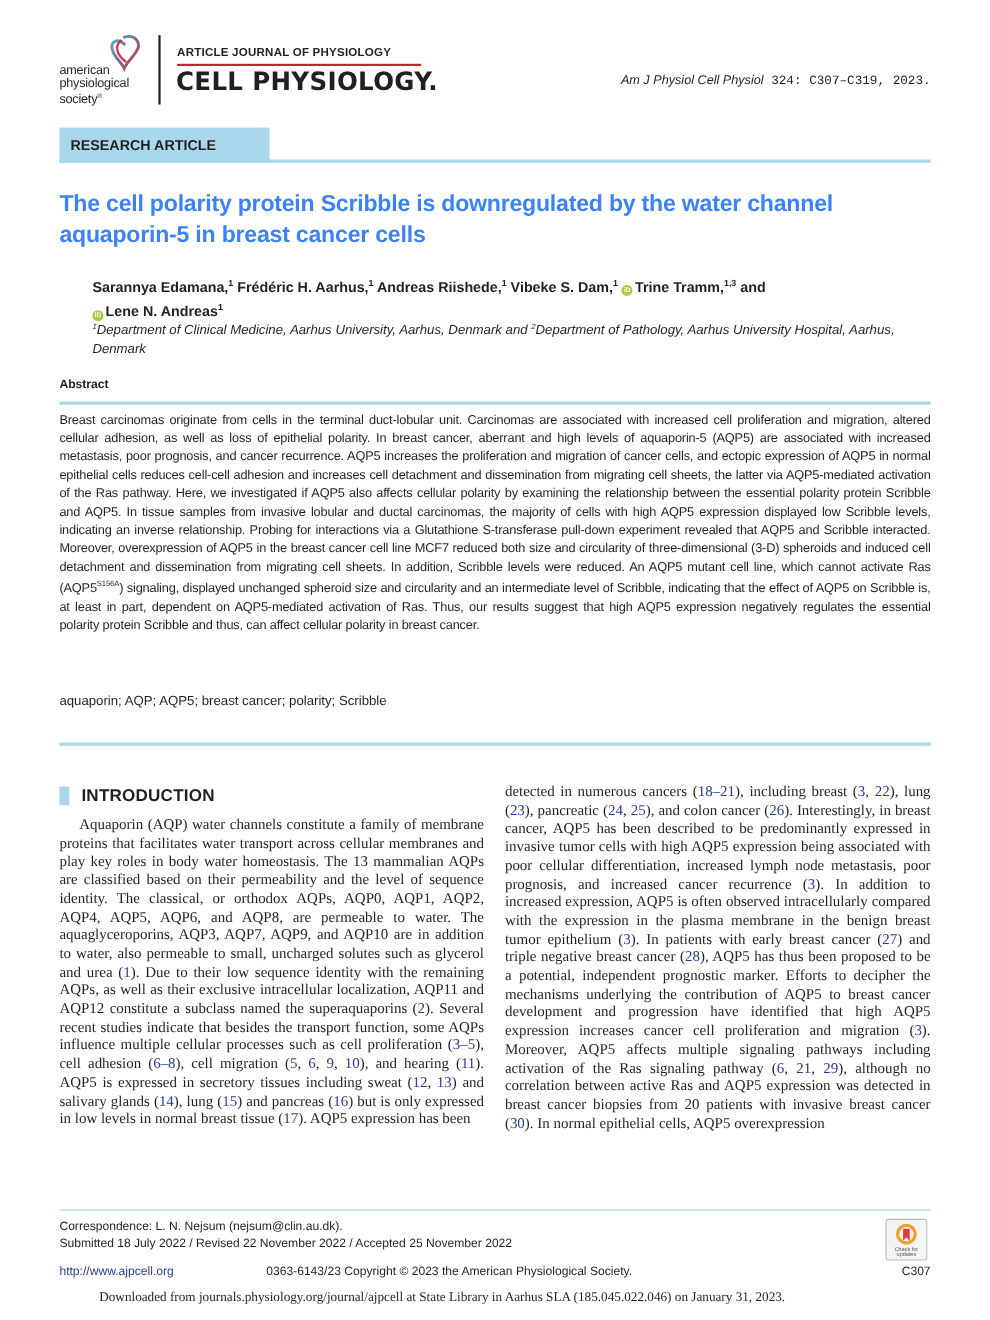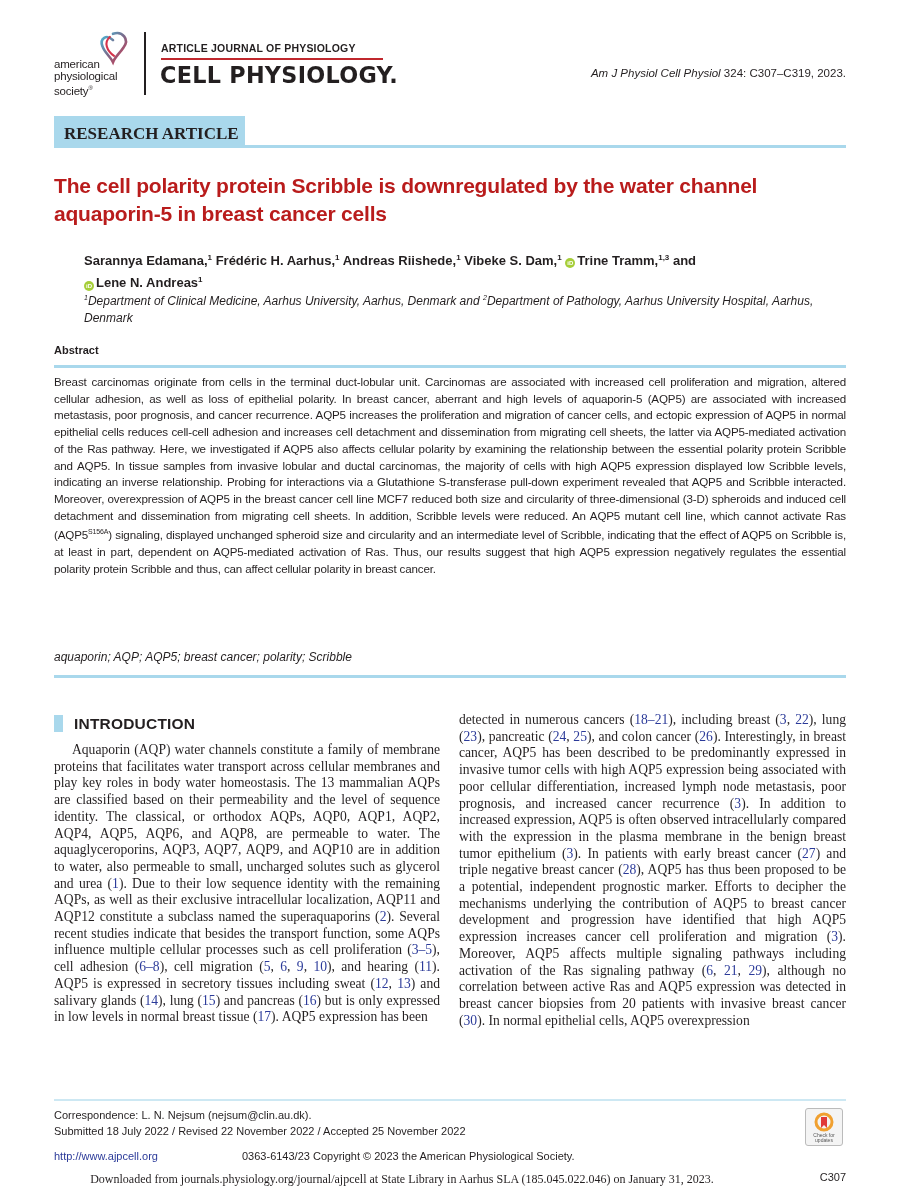--- a/index.html
+++ b/index.html
@@ -9,55 +9,55 @@
 
   
   .aps-logo { left: 54px; top: 30px; width: 80px; height: 70px; }
   .aps-text { left: 54px; top: 58px; font-size: 11.5px; line-height: 12px; color: #231f20; letter-spacing: -0.2px; }
   .aps-text sup { font-size: 6px; }
   .vbar { left: 144px; top: 32px; width: 1.5px; height: 63px; background: #231f20; }
   .journal-top { left: 161px; top: 42px; font-size: 10.5px; font-weight: bold; letter-spacing: 0.2px; color: #231f20; }
   .journal-rule { left: 161px; top: 58px; width: 222px; height: 1.5px; background: #c0272d; }
   .journal-main { left: 160px; top: 62px; font-size: 23px; font-weight: 900; font-family: "DejaVu Sans", sans-serif; letter-spacing: 0.3px; color: #231f20; transform: scaleX(0.97); transform-origin: left; }
   .citation { right: 54px; top: 66px; font-size: 11.5px; font-style: italic; text-align: right; line-height: 15px; }
-  .citation .upright { font-style: normal; }
+  .citation .upright { font-style: normal; font-family: Liberation Mono, monospace; }
 
   
   .banner { left: 54px; top: 116px; width: 191px; height: 32px; background: #a9d8ec; }
-  .banner-label { left: 64px; top: 124px; font-size: 17px; font-weight: bold; color: #231f20; font-family: Liberation Serif, serif; }
+  .banner-label { left: 64px; top: 124px; font-size: 13px; font-weight: bold; color: #231f20; }
   .banner-rule { left: 54px; top: 145px; width: 792px; height: 3px; background: #a9d8ec; }
 
-  .title { left: 54px; top: 172px; width: 780px; font-size: 21px; font-weight: bold; line-height: 28px; color: #b91c1c; letter-spacing: -0.2px; }
+  .title { left: 54px; top: 172px; width: 780px; font-size: 21px; font-weight: bold; line-height: 28px; color: #3b82f6; letter-spacing: -0.2px; }
   .authors { left: 84px; top: 248px; width: 760px; font-size: 13px; font-weight: bold; line-height: 19px; }
   .authors sup { font-size: 8px; }
   .orcid { display: inline-block; width: 10px; height: 10px; border-radius: 50%; background: #a6ce39; color: #fff; font-size: 6px; line-height: 10px; text-align: center; vertical-align: 0px; margin-right: 2px; font-weight: bold; }
   .affil { left: 84px; top: 289px; width: 760px; font-size: 12px; font-style: italic; line-height: 17px; }
   .affil sup { font-size: 7px; }
 
   .abs-heading { left: 54px; top: 344px; font-size: 11px; font-weight: bold; }
   .abs-rule { left: 54px; top: 365px; width: 792px; height: 3px; background: #a9d8ec; }
   .abstract { left: 54px; top: 374px; width: 792px; font-size: 11.6px; line-height: 16.7px; text-align: justify; letter-spacing: -0.15px; }
   .abstract sup { font-size: 7px; }
-  .keywords { left: 54px; top: 650px; font-size: 12px; font-style: italic; }
+  .keywords { left: 54px; top: 630px; font-size: 12px; }
   .kw-rule { left: 54px; top: 675px; width: 792px; height: 3px; background: #a9d8ec; }
 
   
   .intro-marker { left: 54px; top: 715px; width: 9px; height: 17px; background: #a9d8ec; }
   .intro-heading { left: 74px; top: 715px; font-size: 15.5px; font-weight: bold; letter-spacing: 0.2px; }
   .col { font-family: "Liberation Serif", serif; font-size: 13.6px; line-height: 16.7px; text-align: justify; color: #231f20; }
   .col-left { left: 54px; top: 742px; width: 386px; text-indent: 18px; }
   .col-right { left: 459px; top: 712px; width: 387px; }
 
   
   .foot-rule { left: 54px; top: 1099px; width: 792px; height: 2px; background: #cde8f3; }
   .corr { left: 54px; top: 1107px; font-size: 11px; line-height: 16px; }
   .crossmark { left: 805px; top: 1108px; width: 36px; height: 36px; border: 1px solid #bbb; border-radius: 3px; background: #f4f4f4; }
   .url { left: 54px; top: 1150px; font-size: 11px; color: #2b3a99; }
   .copyright { left: 242px; top: 1150px; font-size: 11px; }
-  .pageno { right: 54px; top: 1150px; font-size: 11px; margin-top: 21px; }
+  .pageno { right: 54px; top: 1150px; font-size: 11px; }
   .download { left: 0; top: 1172px; width: 804px; text-align: center; font-family: "Liberation Serif", serif; font-size: 12px; }
 </style>
 </head>
 <body>
 
 <svg class="abs aps-logo" viewBox="0 0 80 70" style="left:92px;top:28px;width:42px;height:40px;">
   <defs>
     <linearGradient id="lg" x1="0" y1="0" x2="1" y2="1">
       <stop offset="0" stop-color="#4bb8d8"></stop>
       <stop offset="0.5" stop-color="#7a6a8a"></stop>

